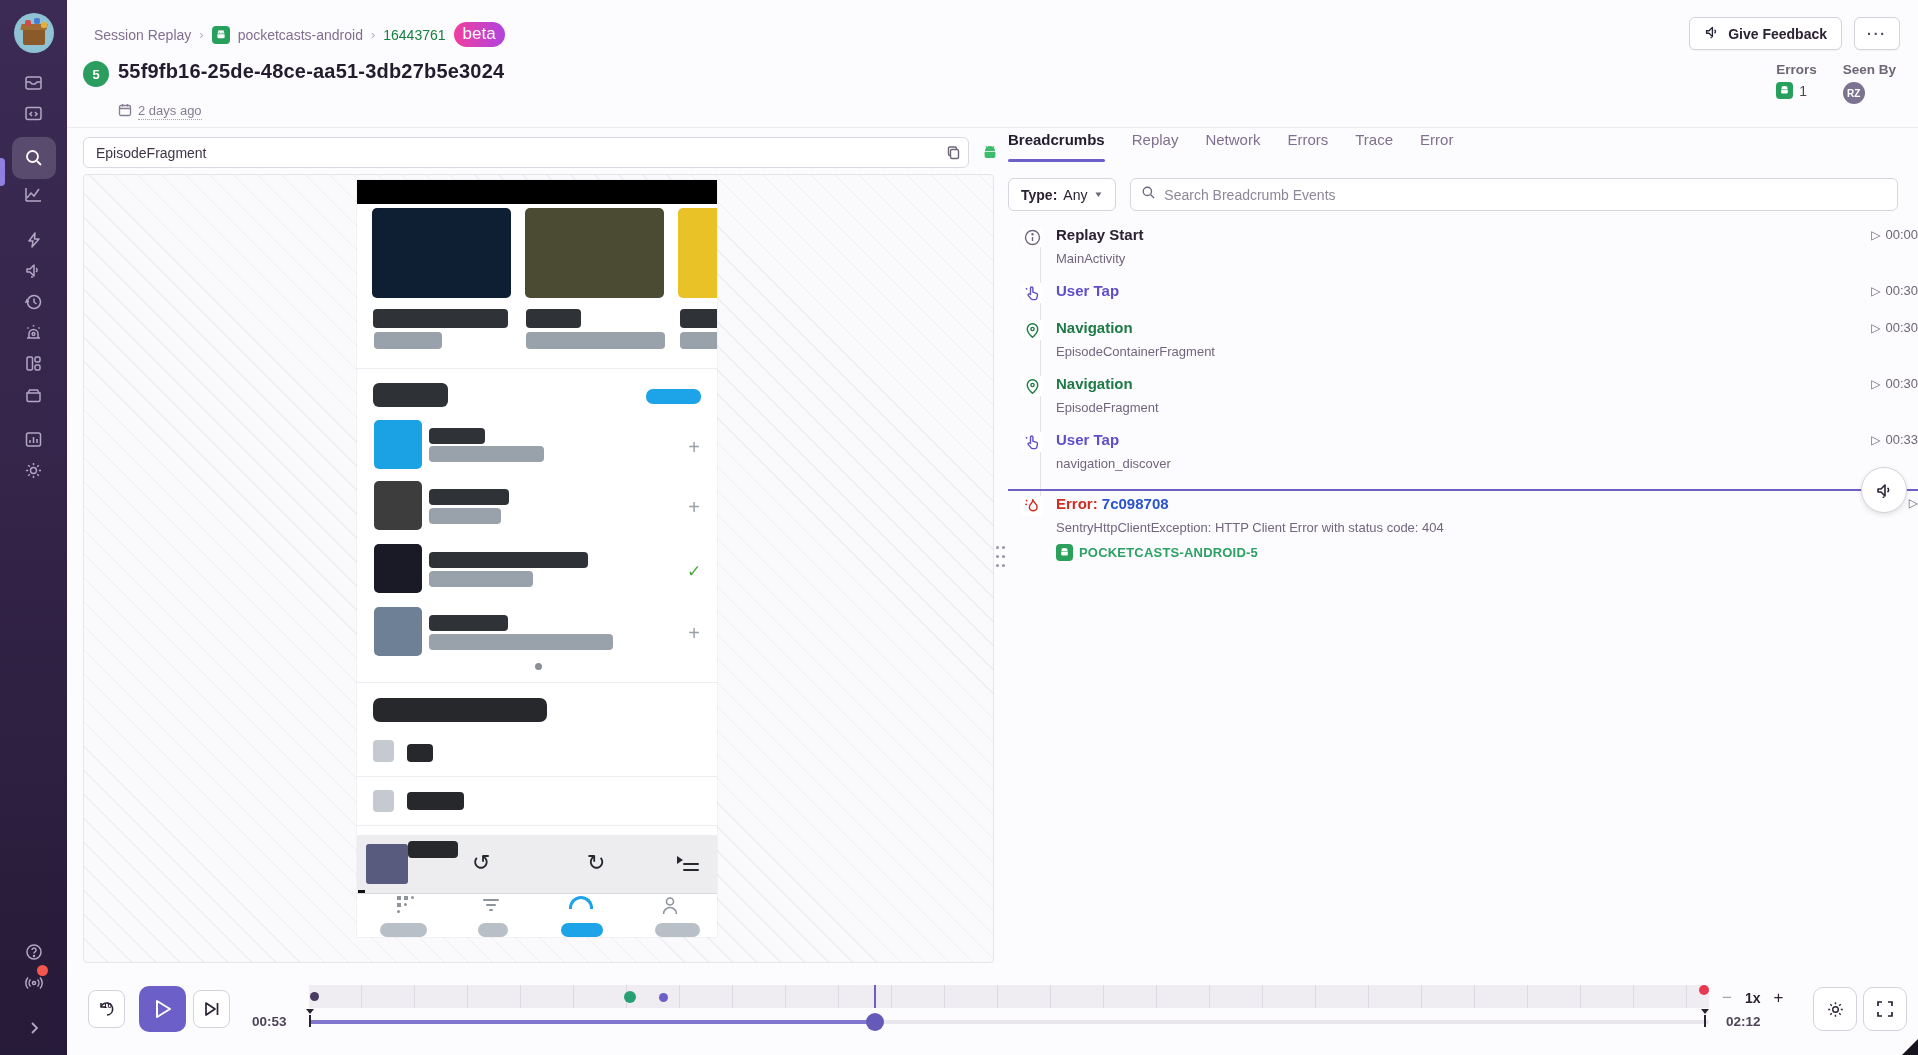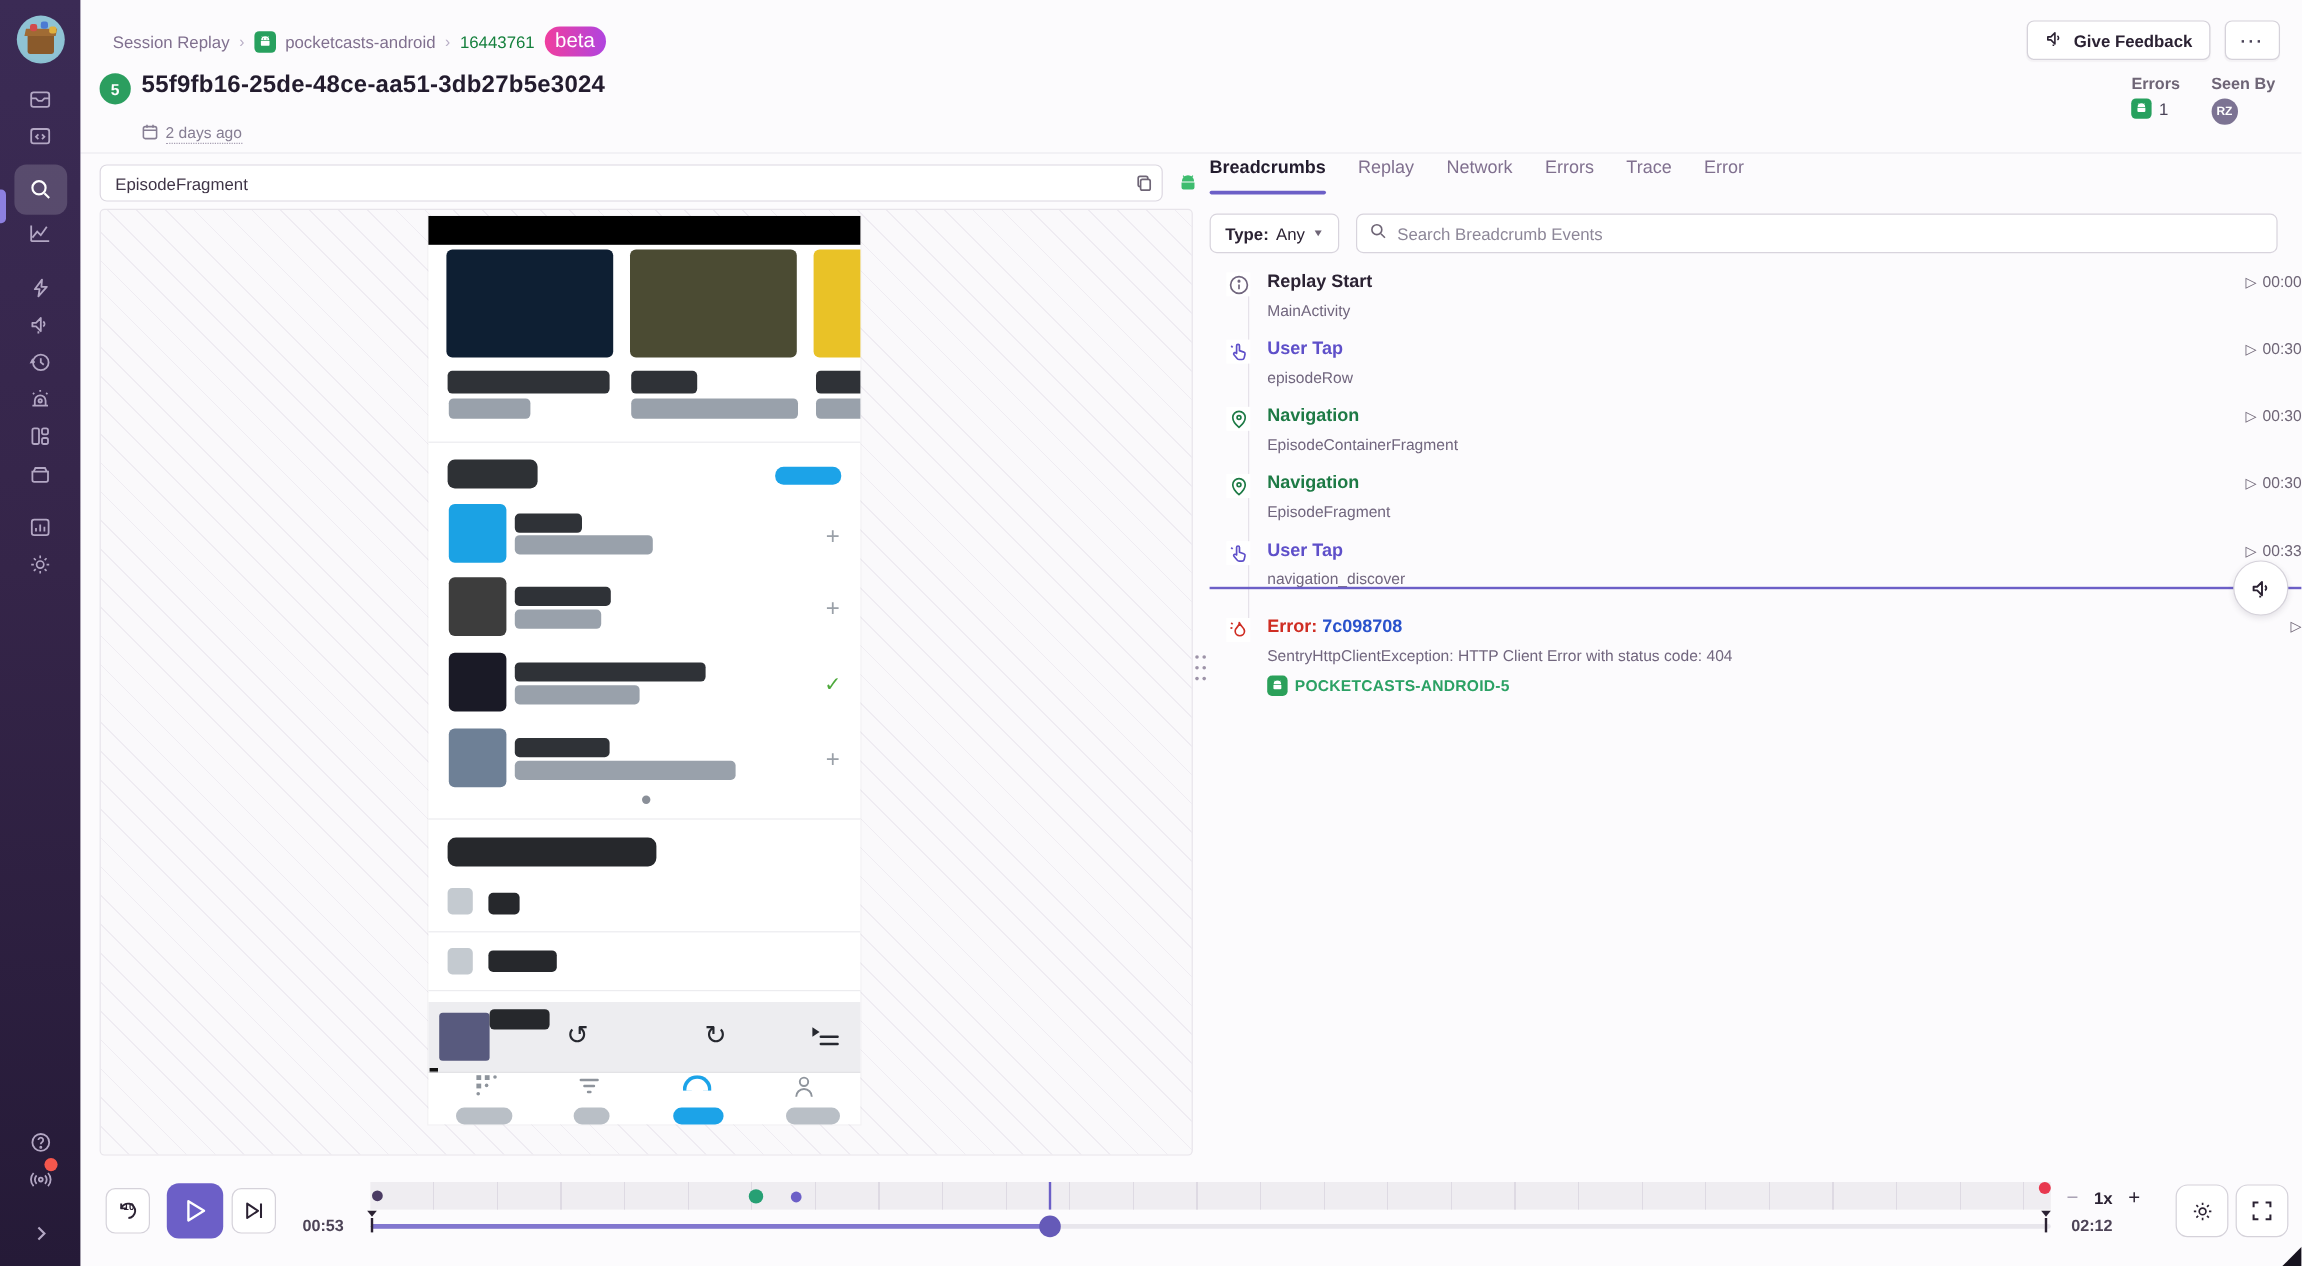--- a/index.html
+++ b/index.html
@@ -536,21 +536,20 @@
 
     <div class="ev-row kind-tap">
       <span class="ev-icon">
           <svg width="17" height="17" viewBox="0 0 17 17" fill="none" stroke="currentColor" stroke-width="1.4">
             <path d="M6.5 8.5V3.2a1.2 1.2 0 012.4 0v4l3.6 1.2c.8.3 1.2 1 1 1.8l-.7 3a1.8 1.8 0 01-1.8 1.4H8.6c-.6 0-1.1-.2-1.5-.7L4.3 10.6c-.5-.6-.2-1.5.6-1.7.5-.1 1 0 1.6.6z" stroke-linejoin="round"></path>
             <path d="M3.2 4.5L2 3.3"></path>
           </svg>
         </span>
       <div class="ev-body">
         <div class="ev-title">User Tap</div>
-        <div class="ev-desc">episodeRow</div>
       </div>
       <div class="ev-ts">
           <span class="play-glyph">▷</span>
           <span>00:30</span>
         </div>
     </div>
 
     <div class="ev-row kind-nav">
       <span class="ev-icon">
           <svg width="17" height="17" viewBox="0 0 17 17" fill="none" stroke="currentColor" stroke-width="1.4">

